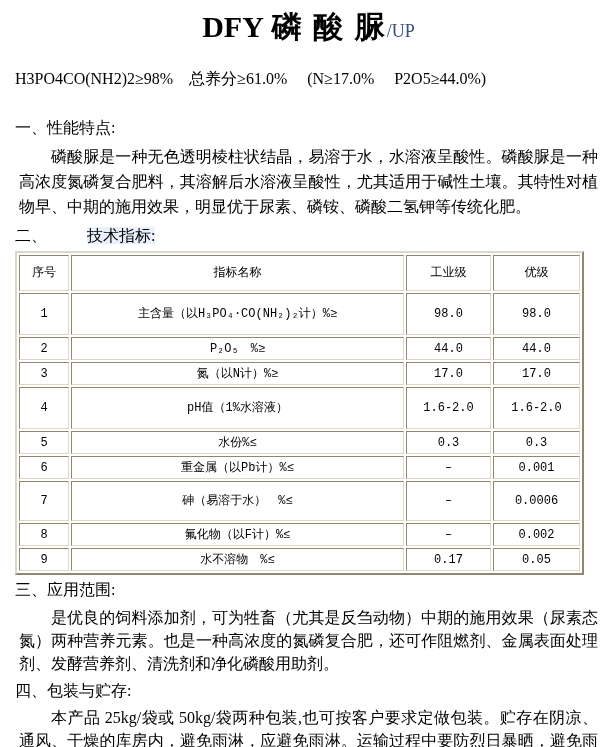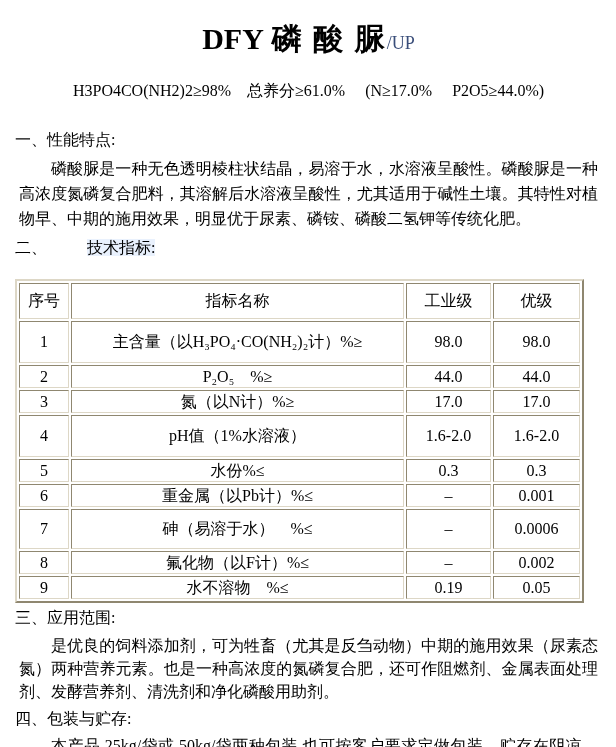--- a/index.html
+++ b/index.html
@@ -1,36 +1,36 @@
 <!DOCTYPE html>
 <html style="--bg: #ffffff; --txt: #000000; --upcol: #3a4e7a; --hl: #e9f1fd; --bd-dark: #8f8770; --bd-light: #ddd7c6;"><head>
 <meta charset="utf-8">
 <style>
   html, body { margin: 0; padding: 0; background: #ffffff; }
   .page {
     width: 616px; height: 747px; box-sizing: border-box;
-    padding: 16px 14px 0 15px; overflow: hidden;
+    padding: 4px 14px 0 15px; overflow: hidden;
     font-family: "Liberation Serif", "DejaVu Serif", serif;
     color: var(--txt, #000); font-size: 16px; line-height: 25px;
     background: var(--bg, #fff);
   }
   .title { text-align: center; font-weight: bold; font-size: 30px; line-height: 42px; margin: 2px 0 0 0; }
   .title .cn { margin-left: 8px; letter-spacing: 2px; }
   .title .up { font-size: 18px; font-weight: normal; color: var(--upcol, #3a4e7a); letter-spacing: 0; }
-  .spec { margin: 14px 0 0 0; white-space: pre-wrap; text-align: center; }
+  .spec { margin: 14px 0 0 0; white-space: pre-wrap; }
   .h2 { margin: 0; font-weight: normal; }
   .h2.first { margin-top: 24px; }
   .para { margin: 4px; text-indent: 2em; text-align: justify; }
   .hl { background: var(--hl, #e9f1fd); margin-left: 40px; }
   table.indicators {
     width: 561px; table-layout: fixed;
     border-collapse: separate; border-spacing: 2px;
     border: 2px solid;
     border-color: var(--bd-light, #ddd7c6) var(--bd-dark, #8f8770) var(--bd-dark, #8f8770) var(--bd-light, #ddd7c6);
-    margin: 19px 0 2px 0; font-size: 16px;
+    margin: 3px 0 2px 0; font-size: 12px; font-family: Liberation Mono, monospace;
   }
   .indicators th, .indicators td {
     border: 1px solid;
     border-color: var(--bd-dark, #8f8770) var(--bd-light, #ddd7c6) var(--bd-light, #ddd7c6) var(--bd-dark, #8f8770);
     text-align: center; vertical-align: middle;
     font-weight: normal; padding: 0 2px; overflow: hidden;
     line-height: 20px;
   }
   .indicators thead tr { height: 36px; }
   col.c1 { width: 50px; } col.c2 { width: 333px; } col.c3 { width: 85px; } col.c4 { width: 87px; }
@@ -109,21 +109,21 @@
         </tr>
         <tr style="height: 23px;">
           <td>8</td>
           <td>氟化物（以F计）%≤</td>
           <td>–</td>
           <td>0.002</td>
         </tr>
         <tr style="height: 23px;">
           <td>9</td>
           <td>水不溶物　%≤</td>
-          <td>0.19</td>
+          <td>0.17</td>
           <td>0.05</td>
         </tr>
       </tbody>
   </table>
 
   <p class="h2">三、应用范围:</p>
   <p class="para bottom">是优良的饲料添加剂，可为牲畜（尤其是反刍动物）中期的施用效果（尿素态氮）两种营养元素。也是一种高浓度的氮磷复合肥，还可作阻燃剂、金属表面处理剂、发酵营养剂、清洗剂和净化磷酸用助剂。</p>
 
   <p class="h2 bottom">四、包装与贮存:</p>
   <p class="para bottom">本产品 25kg/袋或 50kg/袋两种包装,也可按客户要求定做包装。贮存在阴凉、通风、干燥的库房内，避免雨淋，应避免雨淋。运输过程中要防烈日暴晒，避免雨淋。</p>

